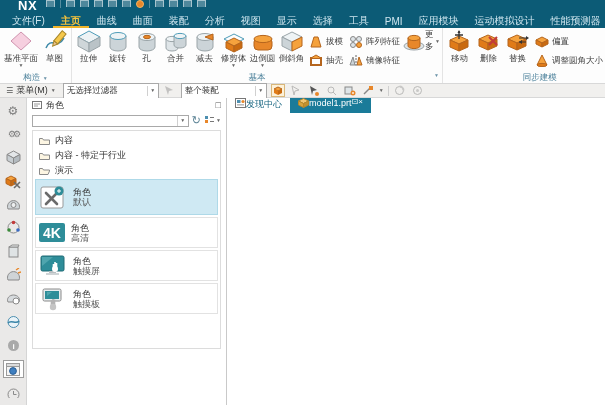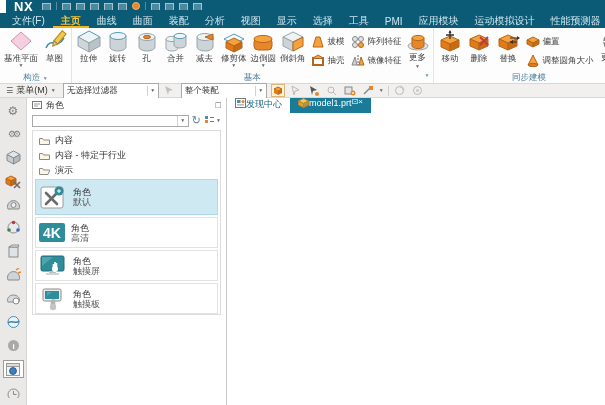--- a/index.html
+++ b/index.html
@@ -1,21 +1,21 @@
 <!DOCTYPE html>
 <html><head>
 <meta charset="utf-8">
 <style>
 * { margin:0; padding:0; box-sizing:border-box; }
 html,body { width:605px; height:405px; }
 body { font-family:"Liberation Sans","DejaVu Sans",sans-serif; font-size:9px; color:#333; background:#fff; overflow:hidden; }
 #app { position:relative; width:605px; height:405px; background:#fff; }
 
 
-.titlebar { position:absolute; top:0; left:0; right:0; height:13px; background:#0c5b76; display:flex; align-items:center; gap:5px; padding:0 8px 1px; overflow:hidden;margin-left:6px; }
+.titlebar { position:absolute; top:0; left:0; right:0; height:13px; background:#0c5b76; display:flex; align-items:flex-start; gap:5px; padding:0 18px 1px; overflow:hidden; }
 .nx-logo { color:#fff; font-weight:bold; font-size:13px; line-height:11px; letter-spacing:.5px; margin-right:4px; }
 .tb-ico { width:9px; height:7px; background:rgba(255,255,255,.28); border:1px solid rgba(255,255,255,.5); border-bottom:none; }
 .tb-sep { width:1px; height:8px; background:rgba(255,255,255,.3); }
 .tb-ball { width:8px; height:8px; border-radius:50%; background:#e8872a; border:1px solid #f7b35e; }
 
 
 .menubar { position:absolute; top:13px; left:0; right:0; height:15px; background:#0c5b76; display:flex; align-items:stretch; padding-left:4px; }
 .mtab { color:#cfe6ef; padding:1px 8px 0; font-size:10px; white-space:nowrap; display:flex; align-items:center; }
 .mtab.active { color:#f5c33c; font-weight:bold; box-shadow:inset 0 -2px 0 #f0b429; }
 
@@ -26,21 +26,21 @@
 .rg-label { height:12px; line-height:12px; text-align:center; color:#4b809a; font-size:8.5px; white-space:nowrap; }
 .gdd { font-size:5px; color:#6b93a8; }
 .gdd.corner { position:absolute; right:3px; bottom:2px; }
 .bigbtn { min-width:29px; padding:0 2px; display:flex; flex-direction:column; align-items:center; font-size:8.5px; color:#3f3f3f; white-space:nowrap; cursor:default; }
 .bigbtn .bicon { height:24px; display:flex; align-items:center; justify-content:center; }
 .bigbtn .blabel { line-height:10px; }
 .dd { font-size:5px; color:#666; line-height:5px; }
 .smallgrid { display:grid; grid-template-columns:auto auto; grid-auto-rows:19px; column-gap:6px; padding:3px 3px 0; align-items:center; }
 .smallcol { display:grid; grid-auto-rows:19px; padding:3px 3px 0; align-items:center; }
 .smbtn { display:flex; align-items:center; gap:3px; font-size:8.5px; color:#3f3f3f; white-space:nowrap; }
-.morebtn { min-width:26px; display:flex; flex-direction:column; align-items:center; font-size:8.5px; color:#3f3f3f; }
+.morebtn { min-width:26px; display:flex; flex-direction:row; align-items:center; font-size:8.5px; color:#3f3f3f; }
 .morebtn .bicon { height:23px; display:flex; align-items:center; }
 
 
 .selbar { position:absolute; top:84px; left:0; right:0; height:14px; background:#f1f0ee; border-bottom:1px solid #d8d8d8; display:flex; align-items:center; gap:4px; padding:0 3px; font-size:9px; }
 .menu-btn { display:flex; align-items:center; gap:3px; padding:0 3px; color:#333; }
 .menu-glyph { font-size:8px; color:#555; }
 .combo { background:#fff; border:1px solid #a9a9a9; height:16px; display:flex; align-items:center; padding:0 0 0 3px; gap:3px; }
 .combo .cval { white-space:nowrap; overflow:hidden; flex:1; font-size:8.5px; color:#333; }
 .combo .cdd { width:11px; height:10px; display:flex; align-items:center; justify-content:center; border-left:1px solid #d0d0d0; }
 .selico { width:14px; height:13px; display:flex; align-items:center; justify-content:center; }
@@ -57,21 +57,21 @@
 
 .panel { width:200px; background:#fff; border-right:1px solid #c9c9c9; display:flex; flex-direction:column; }
 .p-header { height:14px; display:flex; align-items:center; gap:4px; padding:0 5px; }
 .p-title { flex:1; color:#333; }
 .p-float { color:#555; font-size:9px; line-height:9px; }
 .p-search { height:16px; display:flex; align-items:center; gap:3px; padding:1px 5px 0; }
 .p-combo { flex:1; height:12px; border:1px solid #a9a9a9; background:#fff; display:flex; align-items:center; }
 .p-combo .spacer { flex:1; }
 .p-refresh { color:#5a8294; font-size:11px; line-height:11px; }
 .p-viewopt { display:flex; align-items:center; gap:1px; }
-.p-list { margin:2px 5px 0; border:1px solid #dcdcdc; height:185px; padding:2px 1px; overflow:hidden; }
+.p-list { margin:2px 5px 0; border:1px solid #dcdcdc; height:219px; padding:2px 1px; overflow:hidden; }
 .folder-row { height:15px; display:flex; align-items:center; gap:5px; padding:0 5px; white-space:nowrap; color:#333; }
 .role-card { margin:1px 1px 2px; border:1px solid #e2e2e2; height:31px; display:flex; align-items:center; gap:6px; padding:0 3px; background:#fff; }
 .role-card.selected { background:#cfe9f3; border-color:#aed9e8; height:36px; }
 .role-text { display:flex; flex-direction:column; line-height:10px; }
 .role-name { color:#333; }
 .role-desc { color:#555; }
 .icon4k { width:26px; height:19px; background:#2e8d99; border-radius:2px; color:#fff; font-weight:bold; font-size:14px; display:flex; align-items:center; justify-content:center; }
 
 
 .work { flex:1; display:flex; flex-direction:column; background:#fff; }

